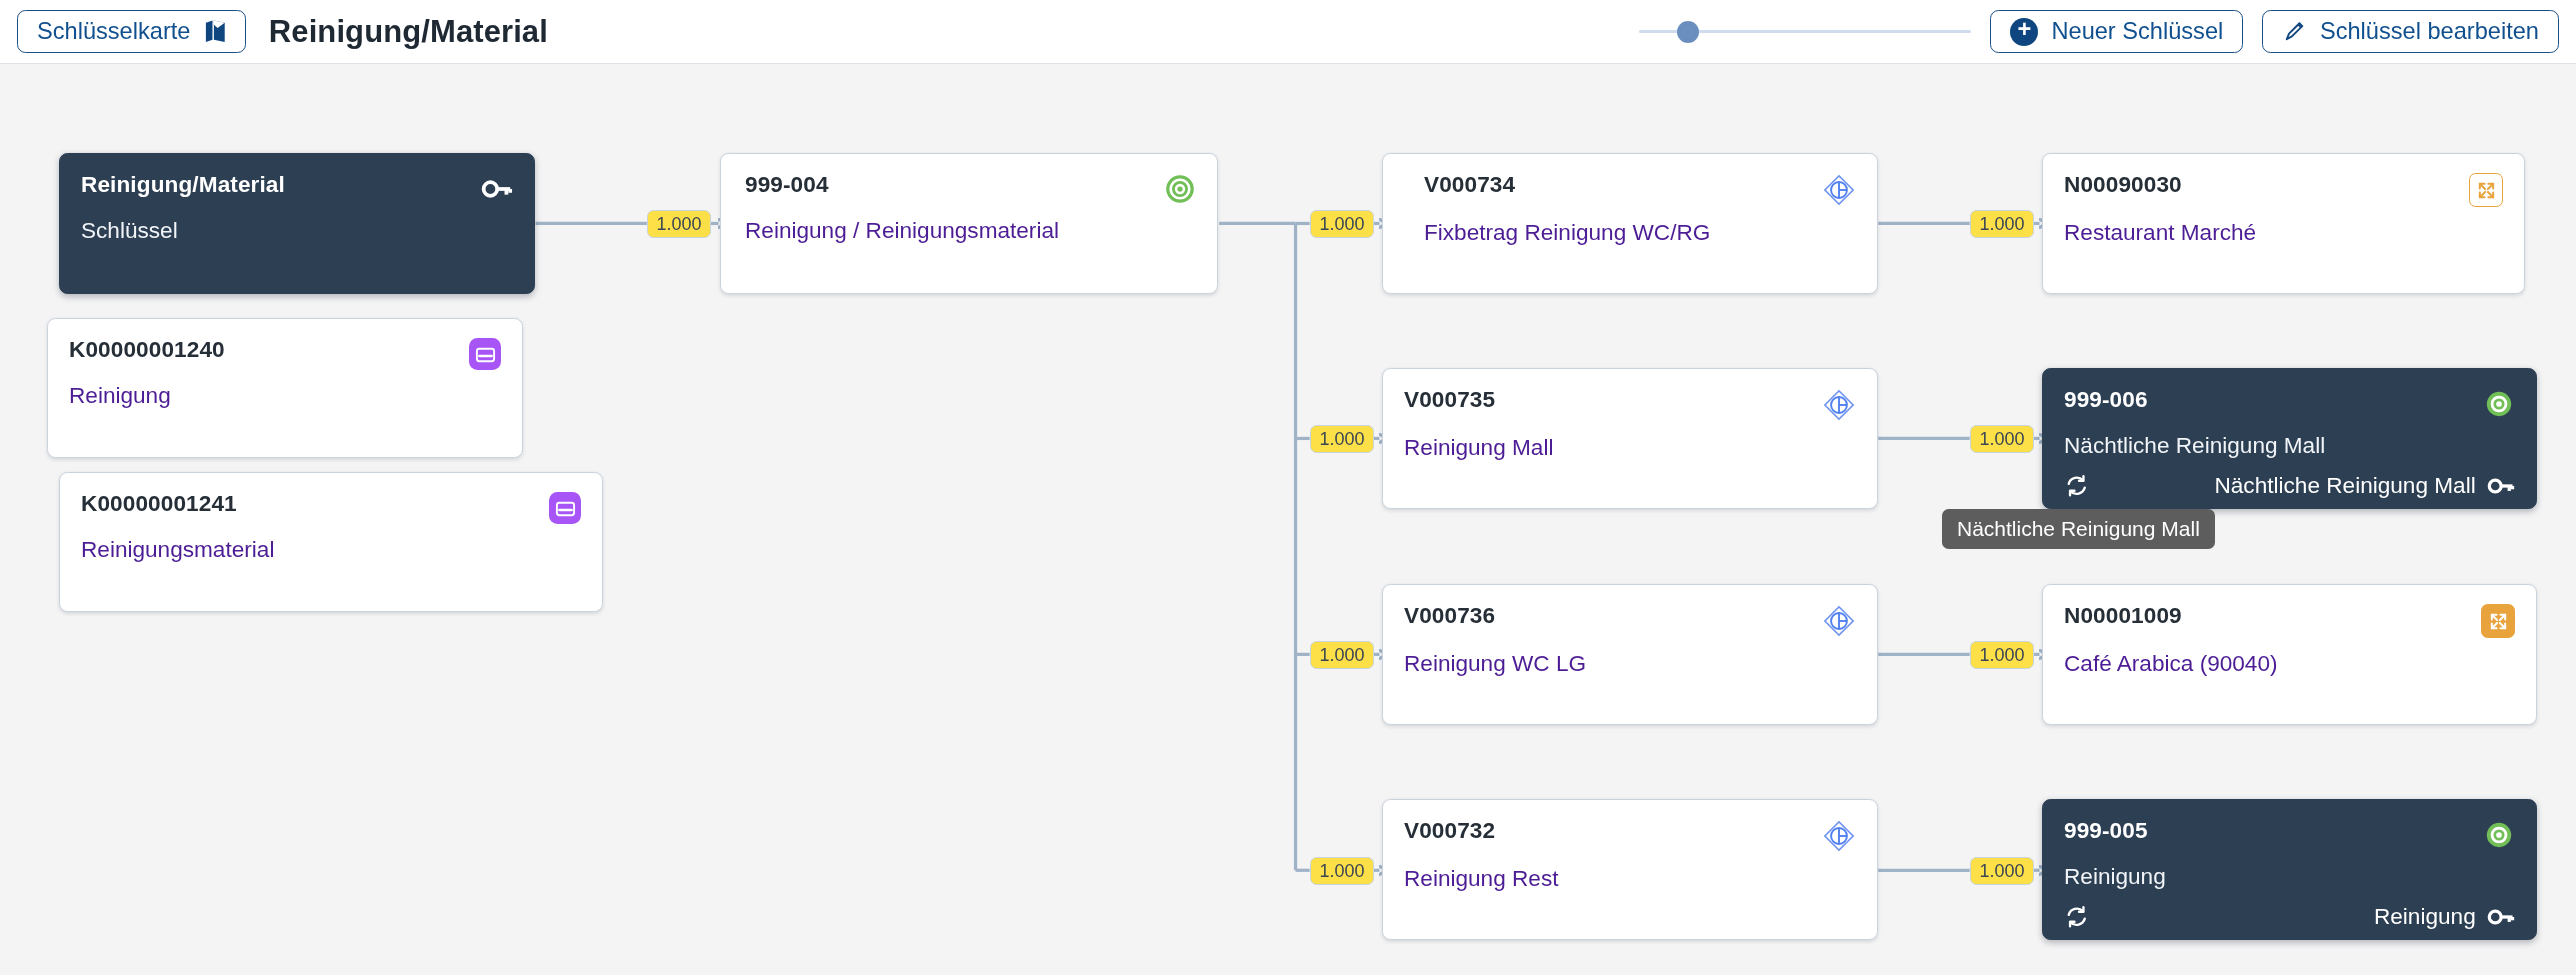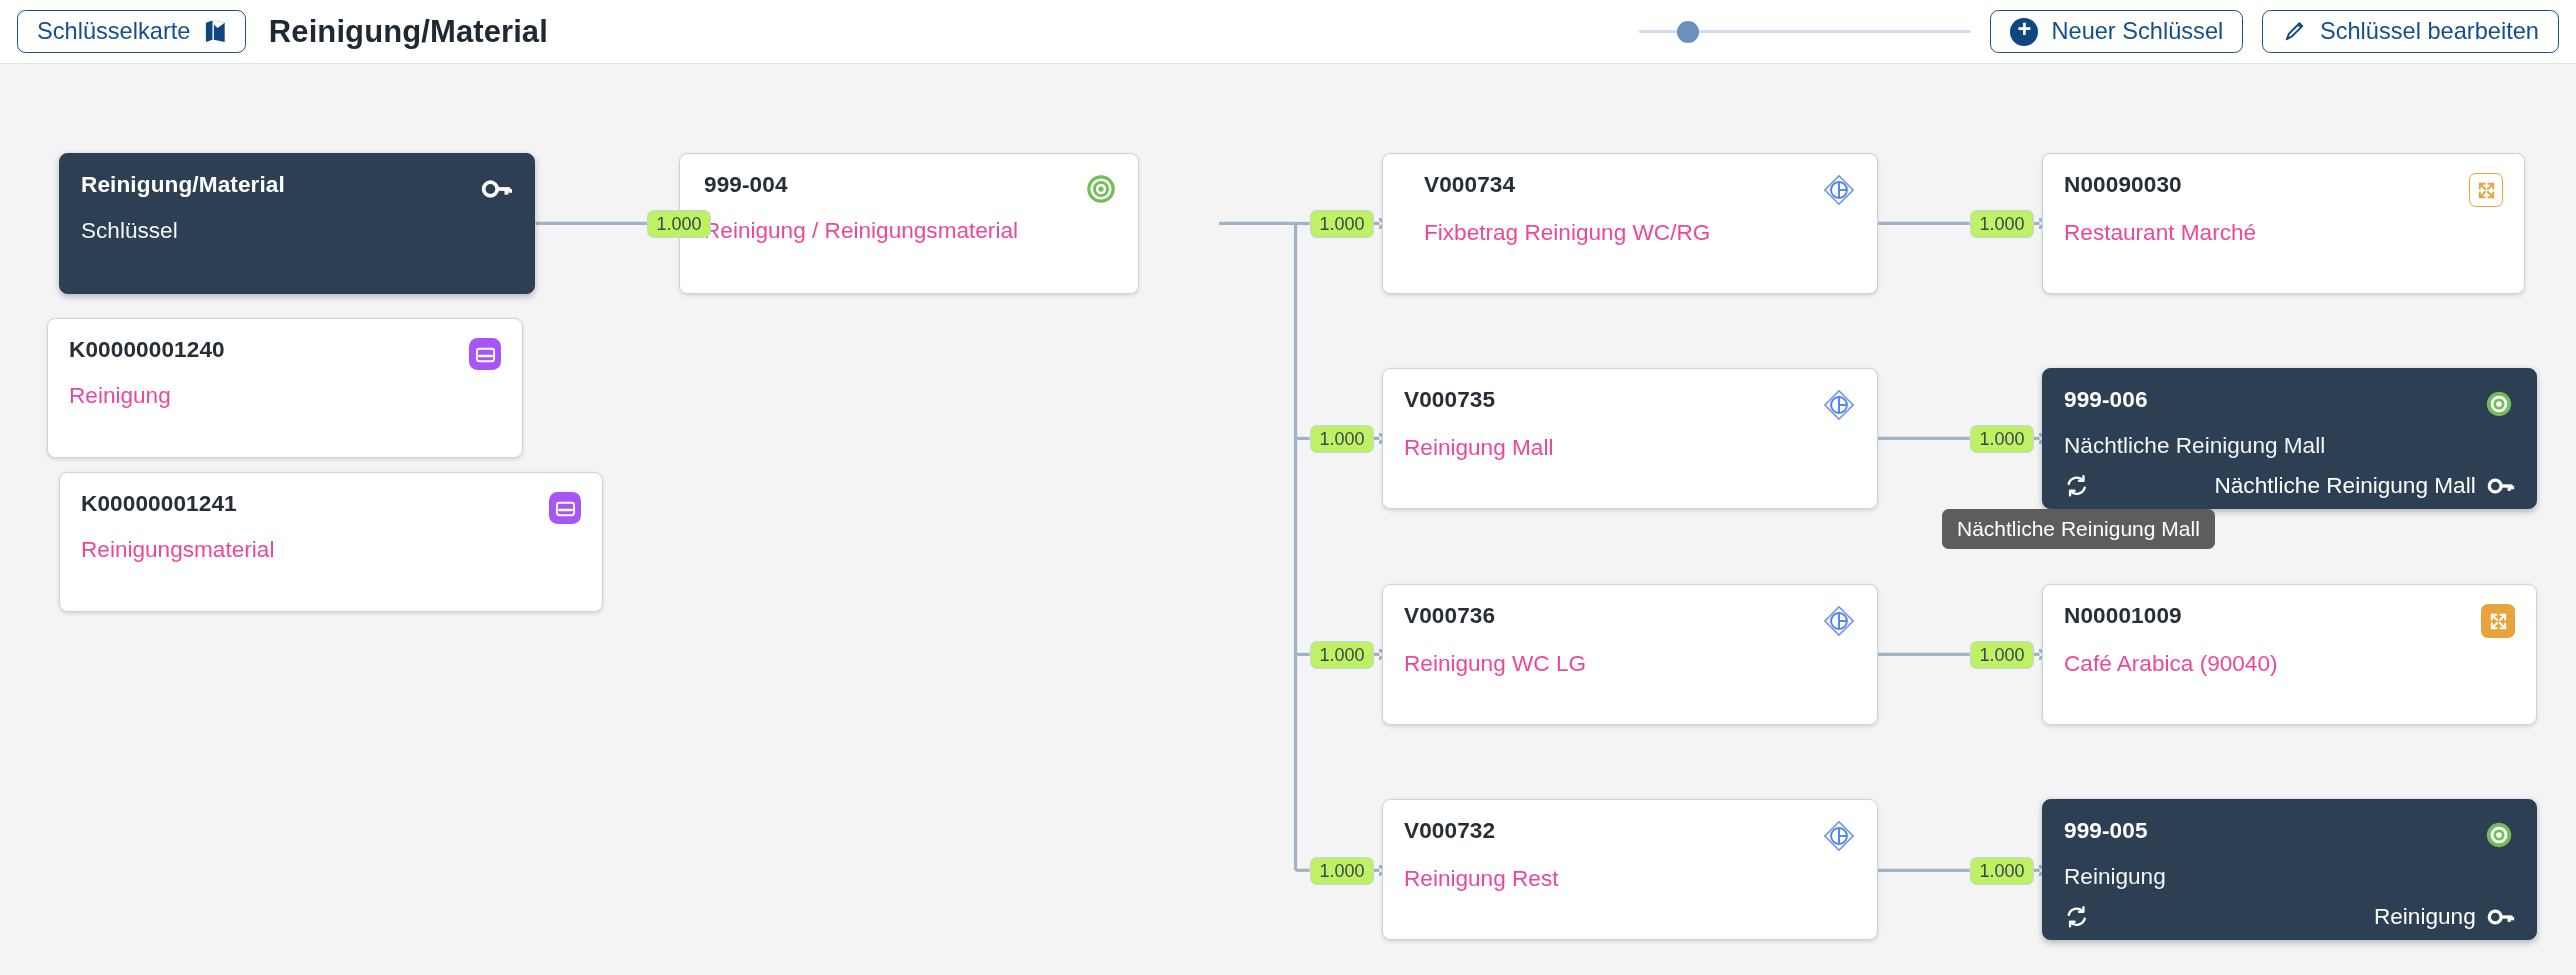--- a/index.html
+++ b/index.html
@@ -100,21 +100,21 @@
   .node-head{
     display:flex;align-items:flex-start;justify-content:space-between;gap:9.4px;
   }
   .node-code{
     font-size:22.6px;font-weight:700;color:#262f37;letter-spacing:0.1px;
     line-height:1.05;white-space:nowrap;
   }
   .node.dark .node-code{color:#ffffff;}
   .node-label{
     margin-top:13.2px;
-    font-size:22.6px;font-weight:400;color:#ec4899;line-height:1.12;
+    font-size:22.6px;font-weight:400;color:#4c1d95;line-height:1.12;
     white-space:nowrap;
   }
   .node.dark .node-label{color:#f2f5f8;}
   .node-foot{
     display:flex;align-items:center;justify-content:space-between;
     margin-top:13.2px;
   }
   .node-foot-text{
     font-size:22.6px;color:#ffffff;display:flex;align-items:center;gap:11.3px;
     white-space:nowrap;
@@ -132,21 +132,21 @@
     display:flex;align-items:center;justify-content:center;
     background:#ffffff;
   }
   .badge-orange.filled{background:#e8a33d;border-color:#e8a33d;}
   .badge-target{width:32px;height:32px;}
   .badge-diamond{width:34px;height:34px;}
 
   
   .pill{
     position:absolute;z-index:20;
-    background:#bef264;
+    background:#fde047;
     border:0.9px solid #c9d3de;
     border-radius:6.6px;
     font-size:18px;color:#3b4654;
     padding:3.8px 8.5px 4.7px 8.5px;
     line-height:1;
     box-sizing:border-box;
     white-space:nowrap;
   }
 
   
@@ -290,21 +290,21 @@
       <div class="badge badge-purple">
         <svg width="21" height="21" viewBox="0 0 22 22" aria-hidden="true">
           <rect x="2" y="5" width="18" height="13" rx="2.5" fill="none" stroke="#ffffff" stroke-width="2"></rect>
           <path d="M4.5 12.5 L17.5 12.5" stroke="#ffffff" stroke-width="2.6" stroke-linecap="round"></path>
         </svg>
       </div>
     </div>
     <div class="node-label">Reinigungsmaterial</div>
   </div>
 
-  <div class="node" style="left:679px;top:89px;width:460px;height:141px;padding-left:24px;">
+  <div class="node" style="left:720px;top:89px;width:498px;height:141px;padding-left:24px;">
     <div class="node-head">
       <div class="node-code">999-004</div>
       <div class="badge badge-target">
         <svg width="30" height="30" viewBox="0 0 32 32" aria-hidden="true">
           <circle cx="16" cy="16" r="13" fill="none" stroke="#71bf56" stroke-width="3.4"></circle>
           <circle cx="16" cy="16" r="7" fill="none" stroke="#71bf56" stroke-width="3"></circle>
           <circle cx="16" cy="16" r="2.8" fill="#71bf56"></circle>
         </svg>
       </div>
     </div>

